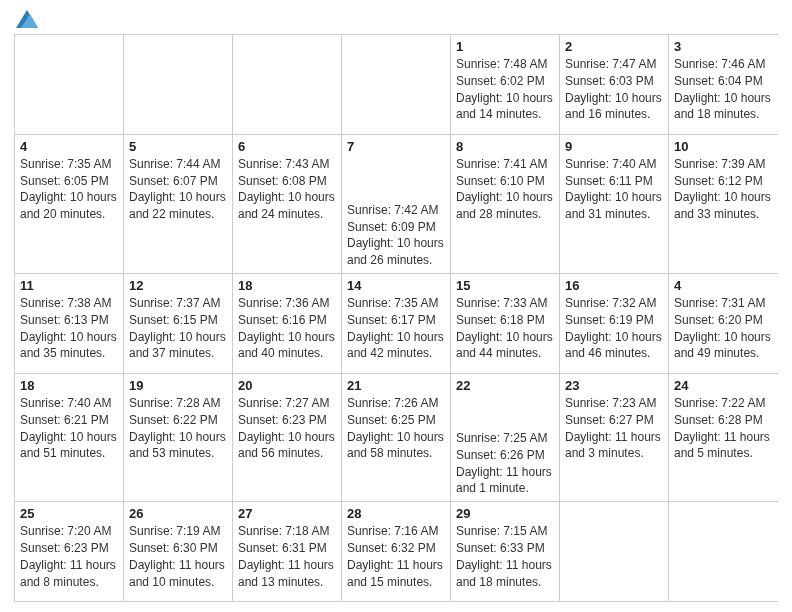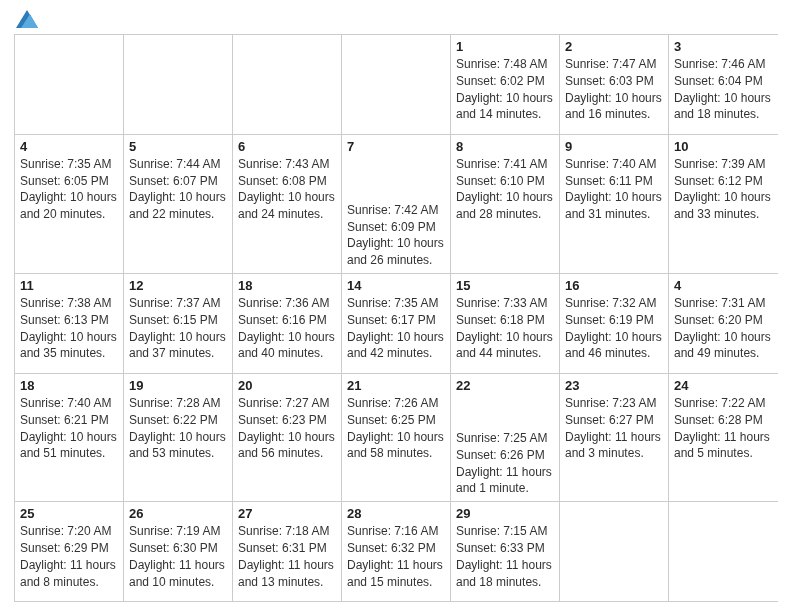--- a/index.html
+++ b/index.html
@@ -320,21 +320,21 @@
             <div class="day-info" style="white-space: pre-line;">Sunrise: 7:22 AM
 Sunset: 6:28 PM
 Daylight: 11 hours
 and 5 minutes.</div>
           </div>
         </div>
         <div class="cal-row">
           <div class="cal-cell">
             <div class="day-number">25</div>
             <div class="day-info" style="white-space: pre-line;">Sunrise: 7:20 AM
-Sunset: 6:29 PM
+Sunset: 6:23 PM
 Daylight: 11 hours
 and 8 minutes.</div>
           </div>
           <div class="cal-cell">
             <div class="day-number">26</div>
             <div class="day-info" style="white-space: pre-line;">Sunrise: 7:19 AM
 Sunset: 6:30 PM
 Daylight: 11 hours
 and 10 minutes.</div>
           </div>

